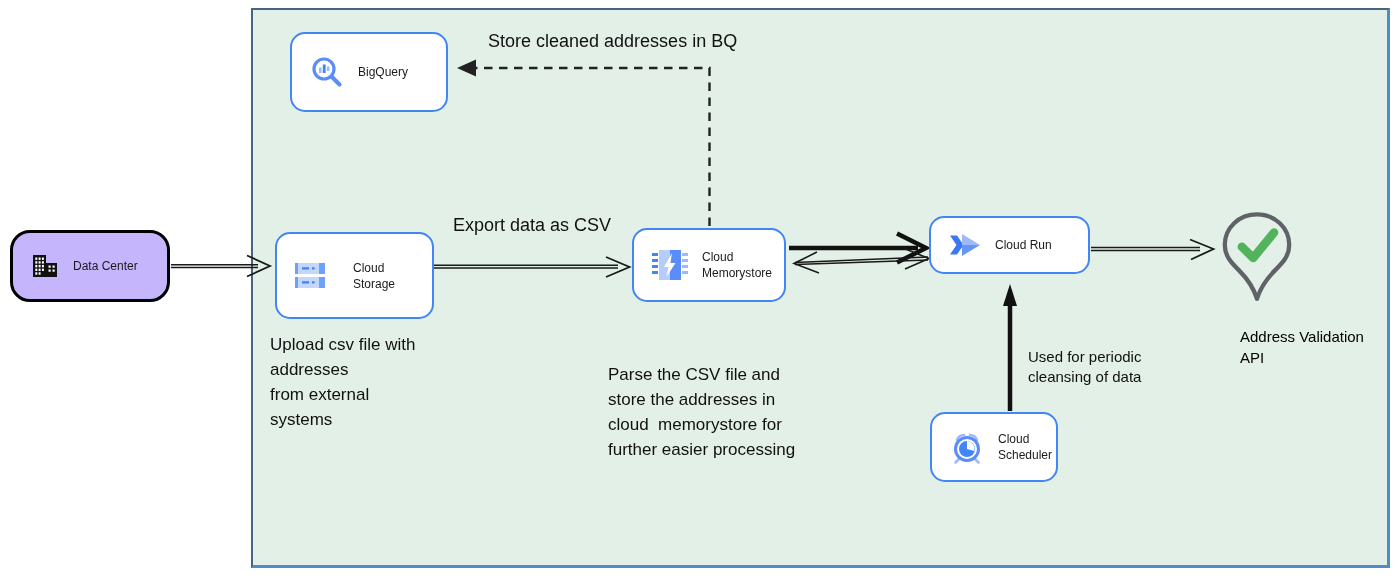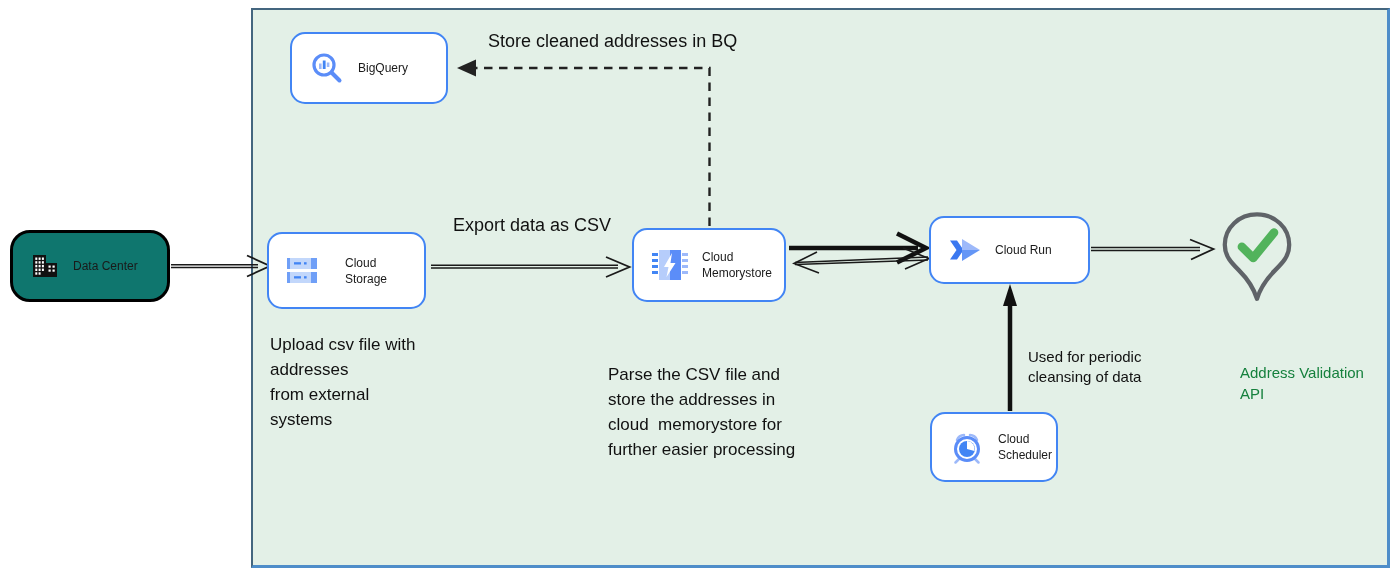--- a/index.html
+++ b/index.html
@@ -16,37 +16,37 @@
   .arrows{position:absolute;left:0;top:0;z-index:2;}
 
   .node{
     position:absolute;display:flex;align-items:center;gap:14px;
     background:#ffffff;border:2px solid #4285f4;border-radius:15px;
     box-sizing:border-box;padding:0 8px 0 18px;z-index:3;
     font-size:12px;color:#1a1a1a;
   }
   .node .nlabel{white-space:pre-line;line-height:16px;}
   .node-gray{
-    background:#0f766e;border:3px solid #000000;border-radius:20px;
+    background:#c4b5fd;border:3px solid #000000;border-radius:20px;
   }
   .icon{display:flex;align-items:center;justify-content:center;flex:0 0 auto;}
 
   .note{
     position:absolute;white-space:pre-wrap;color:#111111;z-index:3;
     font-size:17px;line-height:25px;
   }
   .arrow-label{
     position:absolute;white-space:nowrap;color:#111111;z-index:3;
     font-size:18px;
   }
   .note-small{font-size:15px;line-height:20px;}
   .pin-wrap{position:absolute;z-index:3;}
   .pin-label{
-    position:absolute;white-space:pre-wrap;color:#15803d;z-index:3;
-    font-size:15px;line-height:21px;margin-top:36px;
+    position:absolute;white-space:pre-wrap;color:#000000;z-index:3;
+    font-size:15px;line-height:21px;
   }
 </style>
 </head>
 <body>
 
 <div class="canvas">
 
   <div class="gcp-container"></div>
 
   <svg class="arrows" width="1400" height="580" viewBox="0 0 1400 580">
@@ -113,34 +113,34 @@
           <rect x="17.5" y="12.5" width="2.2" height="2.2"></rect>
             <rect x="21.5" y="12.5" width="2.2" height="2.2"></rect>
           <rect x="17.5" y="16.5" width="2.2" height="2.2"></rect>
             <rect x="21.5" y="16.5" width="2.2" height="2.2"></rect>
         </g>
       </svg>
     </span>
     <span class="nlabel">Data Center</span>
   </div>
 
-  <div class="node" style="left:290px;top:32px;width:158px;height:72px;">
+  <div class="node" style="left:290px;top:32px;width:158px;height:80px;">
     <span class="icon">
       <svg width="34" height="34" viewBox="0 0 34 34">
         <circle cx="14" cy="14" r="10" fill="#fff" stroke="#5b8df8" stroke-width="3.2"></circle>
         <rect x="9" y="12.5" width="2.6" height="5.5" fill="#9db9fa"></rect>
         <rect x="12.8" y="9.5" width="2.8" height="8.5" fill="#4285f4"></rect>
         <rect x="16.8" y="11.5" width="2.6" height="4.5" fill="#9db9fa"></rect>
         <path d="M21.5 21.5 L29.5 29.5" stroke="#5b8df8" stroke-width="4" stroke-linecap="round"></path>
       </svg>
     </span>
     <span class="nlabel">BigQuery</span>
   </div>
 
-  <div class="node" style="left:267px;top:232px;width:159px;height:77px;gap:28px;">
+  <div class="node" style="left:275px;top:232px;width:159px;height:87px;gap:28px;">
     <span class="icon">
       <svg width="30" height="27" viewBox="0 0 30 27">
         <g>
           <rect x="0" y="1" width="30" height="11" fill="#c2d7fb"></rect>
           <rect x="0" y="1" width="3" height="11" fill="#6f9ff7"></rect>
           <rect x="24" y="1" width="6" height="11" fill="#6f9ff7"></rect>
           <rect x="7" y="5.2" width="7" height="2.3" fill="#4285f4"></rect>
           <rect x="17" y="5.2" width="2.6" height="2.3" fill="#4285f4"></rect>
         </g>
         <g>
@@ -172,21 +172,21 @@
         </g>
         <rect x="7" y="0" width="11" height="30" fill="#b6cdfb"></rect>
         <rect x="18" y="0" width="11" height="30" fill="#5b8df8"></rect>
         <polygon points="20,3 12,17 16.5,17 14.5,27 23.5,13 18.5,13" fill="#ffffff"></polygon>
       </svg>
     </span>
     <span class="nlabel">Cloud
 Memorystore</span>
   </div>
 
-  <div class="node" style="left:929px;top:216px;width:161px;height:68px;">
+  <div class="node" style="left:929px;top:216px;width:161px;height:58px;">
     <span class="icon">
       <svg width="32" height="24" viewBox="0 0 32 24">
         <polygon points="1,2.5 8,2.5 14.5,12 8,21.5 1,21.5 7.5,12" fill="#3b78f0"></polygon>
         <polygon points="13,1 31,12 13,12" fill="#9db9fa"></polygon>
         <polygon points="13,12 31,12 13,23" fill="#6496f6"></polygon>
       </svg>
     </span>
     <span class="nlabel">Cloud Run</span>
   </div>
 

